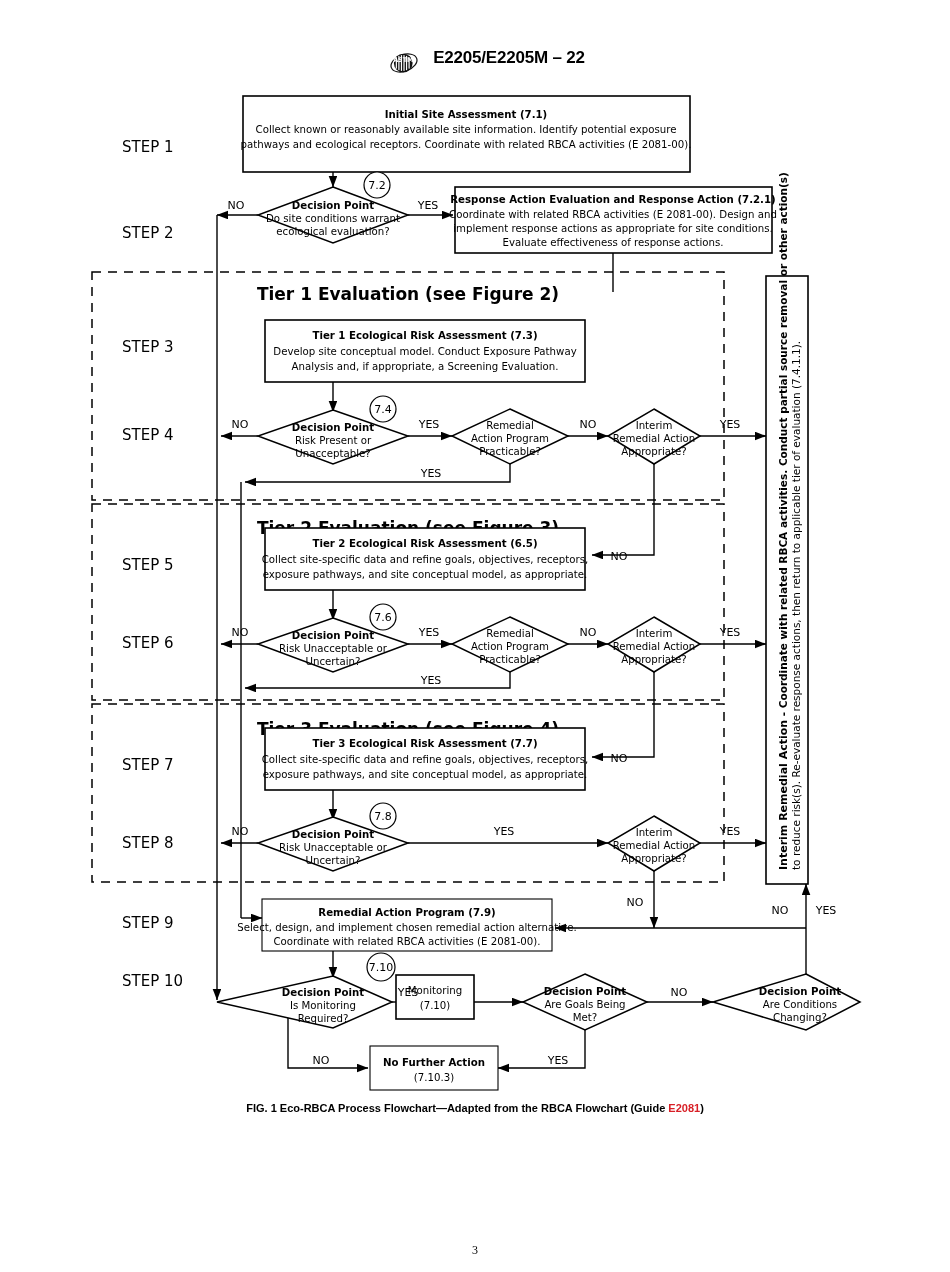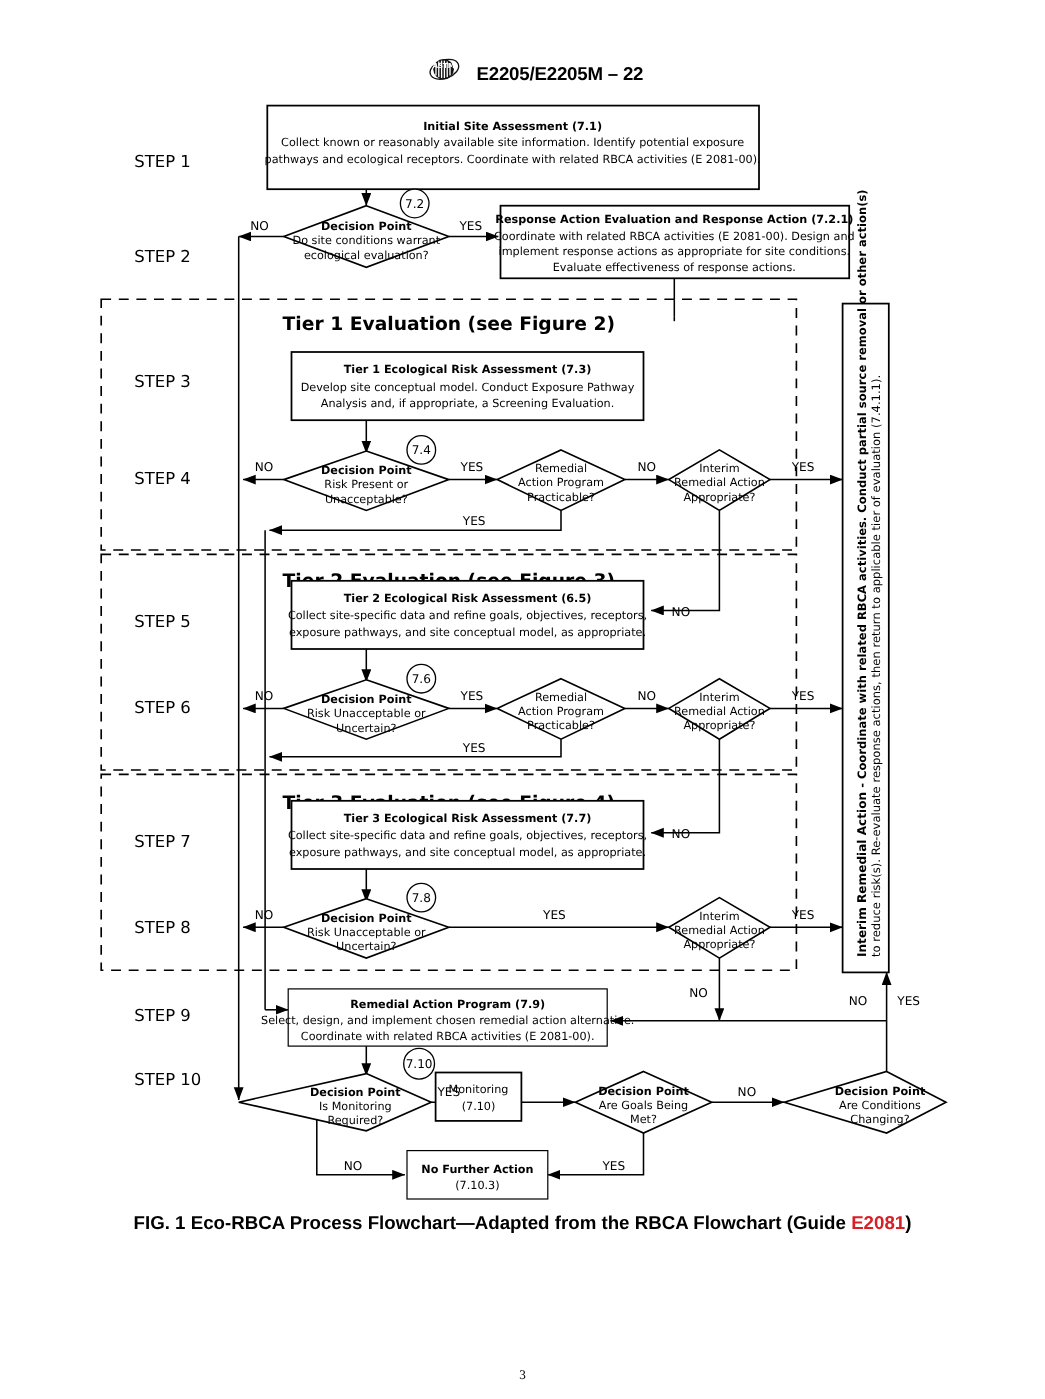--- a/index.html
+++ b/index.html
@@ -1,39 +1,39 @@
 <!DOCTYPE html>
 <html><head>
 <meta charset="utf-8">
 <style>
   html,body{margin:0;padding:0;background:#fff;}
   body{width:950px;height:1272px;position:relative;font-family:"DejaVu Sans",sans-serif;color:#000;}
   #page{position:relative;width:950px;height:1272px;overflow:hidden;background:#fff;}
   .hdr{position:absolute;top:48px;left:0;width:950px;text-align:center;}
-  .hdr-inner{display:inline-flex;align-items:flex-end;gap:14px;margin-left:24px;}
+  .hdr-inner{display:inline-flex;align-items:flex-start;gap:14px;margin-left:24px;}
   .astm-logo{width:30px;height:30px;display:inline-block;vertical-align:middle;}
   .std-title{font-family:"Liberation Sans",sans-serif;font-weight:bold;font-size:17px;letter-spacing:-0.2px;}
   svg#flow{position:absolute;left:0;top:0;width:950px;height:1272px;}
   svg#flow text{font-family:"DejaVu Sans",sans-serif;fill:#000;}
   .t-body{font-size:10.2px;}
   .t-bold{font-size:10.2px;font-weight:bold;}
   .t-tier{font-size:17px;font-weight:bold;}
   .t-step{font-size:15px;}
   .t-lbl{font-size:11px;}
   .t-sec{font-size:11px;}
   .t-irabold{font-size:11px;font-weight:bold;}
   .t-ira{font-size:10.5px;}
   .shape{fill:#fff;stroke:#000;}
   .box-thick{stroke-width:1.6px;}
   .box-thin{stroke-width:1.1px;}
   .dia{fill:#fff;stroke:#000;stroke-width:1.5px;}
   .ln{stroke:#000;stroke-width:1.4px;fill:none;}
   .dash{stroke:#000;stroke-width:1.5px;fill:none;stroke-dasharray:9 7;}
   .caption{position:absolute;left:0;top:1102px;width:950px;text-align:center;
-           font-family:"Liberation Sans",sans-serif;font-weight:bold;font-size:17px;}
+           font-family:"Liberation Sans",sans-serif;font-weight:bold;font-size:11px;}
   .caption .ref{color:#d81f26;}
   .pageno{position:absolute;left:0;top:1243px;width:950px;text-align:center;
           font-family:"Liberation Serif",serif;font-size:12px;}
 </style>
 </head>
 <body>
 
 <div id="page">
 
   <div class="hdr">

